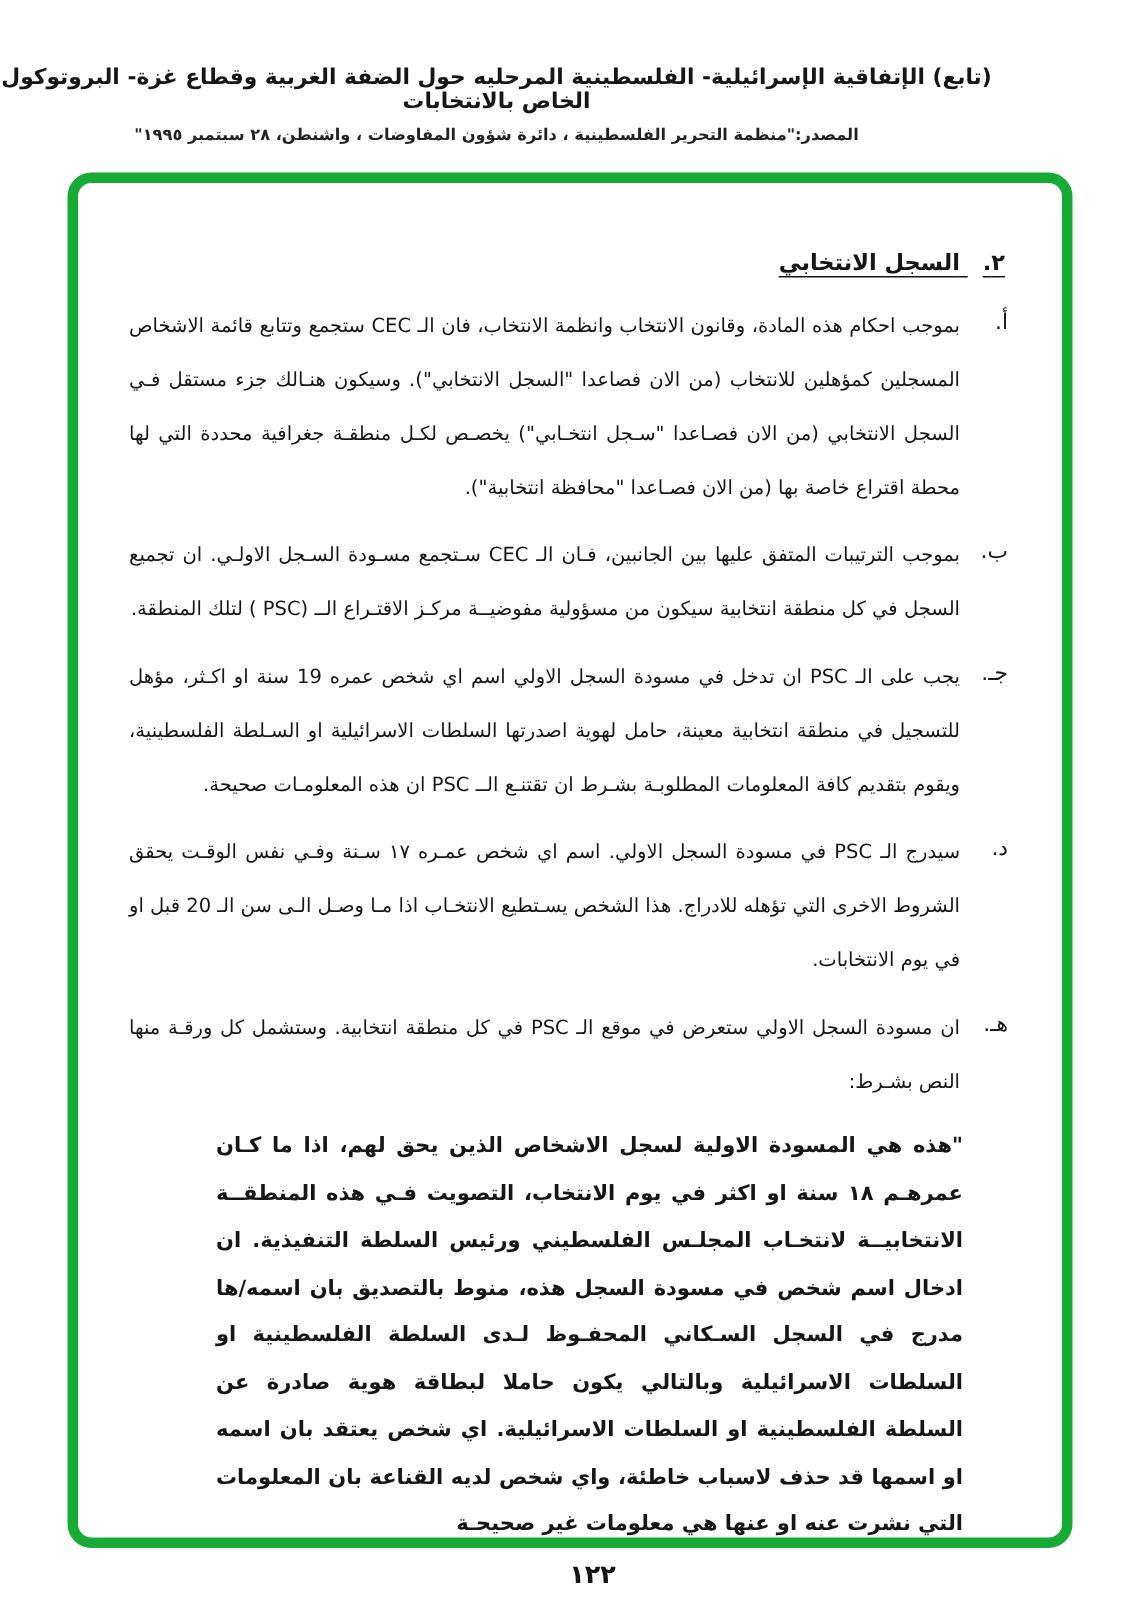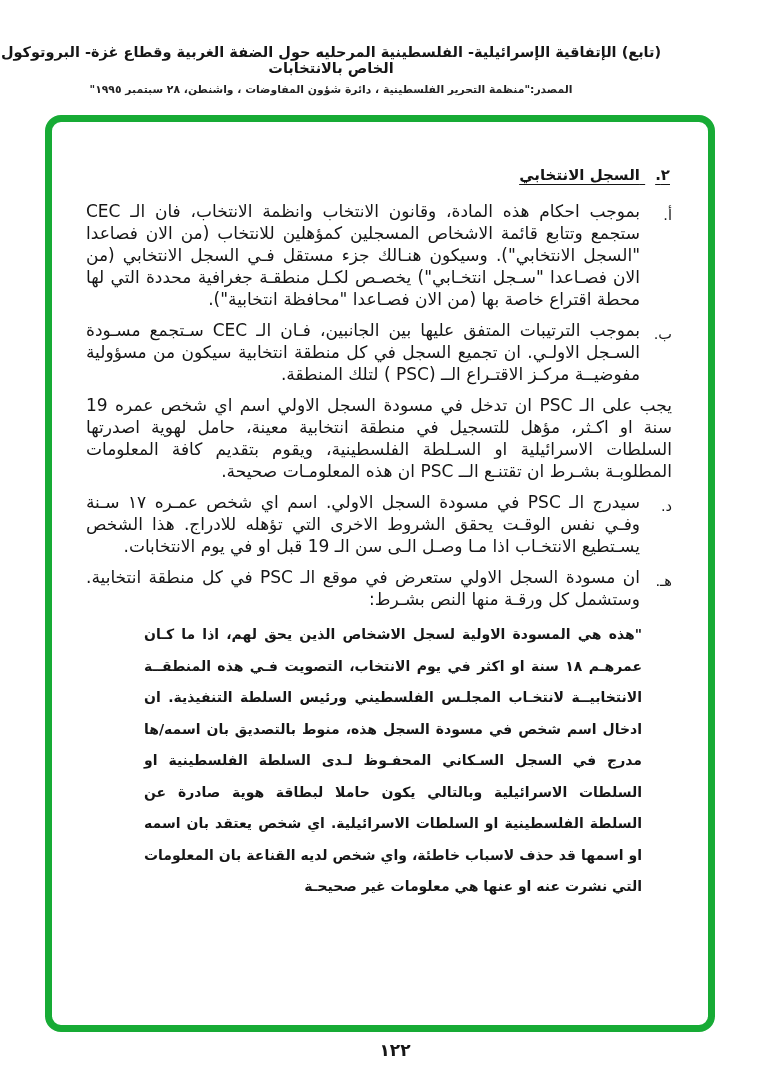--- a/index.html
+++ b/index.html
@@ -78,22 +78,22 @@
     margin: 0 0 9px 0;
   }
   .para .label {
     flex: 0 0 32px;
     font-size: 14.5px;
     line-height: 30px;
     font-weight: normal;
   }
   .para .text {
     flex: 1 1 auto;
-    font-size: 17px;
-    line-height: 22px;
+    font-size: 13px;
+    line-height: 36px;
     text-align: justify;
     text-justify: inter-word;
   }
 
   .quote-block {
     margin: 2px 30px 0 58px;
     font-size: 14px;
     font-weight: bold;
     line-height: 31.5px;
     text-align: justify;
@@ -136,26 +136,27 @@
     <div class="label">أ.</div>
     <div class="text">بموجب احكام هذه المادة، وقانون الانتخاب وانظمة الانتخاب، فان الـ CEC ستجمع وتتابع قائمة الاشخاص المسجلين كمؤهلين للانتخاب (من الان فصاعدا "السجل الانتخابي"). وسيكون هنـالك جزء مستقل فـي السجل الانتخابي (من الان فصـاعدا "سـجل انتخـابي") يخصـص لكـل منطقـة جغرافية محددة التي لها محطة اقتراع خاصة بها (من الان فصـاعدا "محافظة انتخابية").</div>
   </div>
 
   <div class="para">
     <div class="label">ب.</div>
     <div class="text">بموجب الترتيبات المتفق عليها بين الجانبين،  فـان الـ CEC سـتجمع مسـودة السـجل الاولـي. ان تجميع السجل في كل منطقة انتخابية سيكون من مسؤولية مفوضيــة مركـز الاقتـراع الــ (PSC ) لتلك المنطقة.</div>
   </div>
 
   <div class="para">
+    <div class="label">جـ.</div>
     <div class="text">يجب على الـ PSC ان تدخل في مسودة السجل الاولي اسم اي شخص عمره 19  سنة او اكـثر، مؤهل للتسجيل في منطقة انتخابية معينة، حامل لهوية اصدرتها السلطات الاسرائيلية او  السـلطة الفلسطينية، ويقوم بتقديم كافة المعلومات المطلوبـة بشـرط ان تقتنـع الــ PSC ان هذه المعلومـات صحيحة.</div>
   </div>
 
   <div class="para">
     <div class="label">د.</div>
-    <div class="text">سيدرج الـ  PSC  في مسودة السجل الاولي. اسم اي شخص  عمـره ١٧ سـنة وفـي نفس الوقـت يحقق الشروط الاخرى التي تؤهله للادراج. هذا الشخص  يسـتطيع الانتخـاب اذا مـا وصـل الـى سن الـ 19 قبل او في يوم الانتخابات.</div>
+    <div class="text">سيدرج الـ  PSC  في مسودة السجل الاولي. اسم اي شخص  عمـره ١٧ سـنة وفـي نفس الوقـت يحقق الشروط الاخرى التي تؤهله للادراج. هذا الشخص  يسـتطيع الانتخـاب اذا مـا وصـل الـى سن الـ 20 قبل او في يوم الانتخابات.</div>
   </div>
 
   <div class="para">
     <div class="label">هـ.</div>
     <div class="text">ان مسودة السجل الاولي ستعرض في موقع الـ PSC في كل منطقة انتخابية. وستشمل كل ورقـة منها النص بشـرط:</div>
   </div>
 
   <div class="quote-block">"هذه هي المسودة الاولية لسجل الاشخاص الذين يحق لهم، اذا ما كـان عمرهـم ١٨ سنة او اكثر في يوم الانتخاب، التصويت فـي هذه المنطقــة الانتخابيــة لانتخـاب المجلـس الفلسطيني ورئيس السلطة التنفيذية. ان ادخال اسم شخص في مسودة السجل هذه، منوط بالتصديق بان اسمه/ها مدرج في السجل السـكاني المحفـوظ لـدى السلطة الفلسطينية او السلطات الاسرائيلية وبالتالي يكون حاملا لبطاقة هوية صادرة عن السلطة الفلسطينية  او السلطات الاسرائيلية. اي شخص يعتقد بان اسمه او اسمها قد حذف لاسباب خاطئة،  واي شخص لديه القناعة بان المعلومات التي نشرت عنه او عنها هي معلومات غير  صحيحـة</div>
 
 </div>

